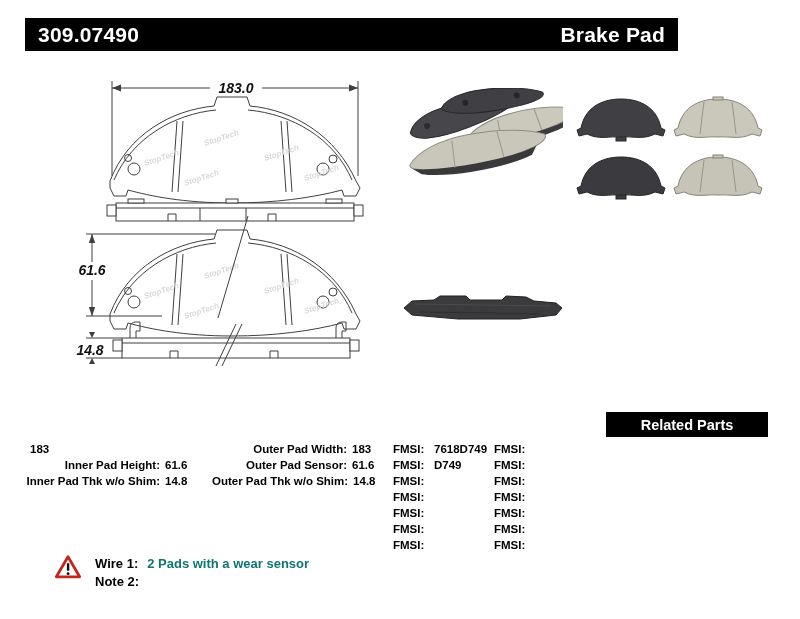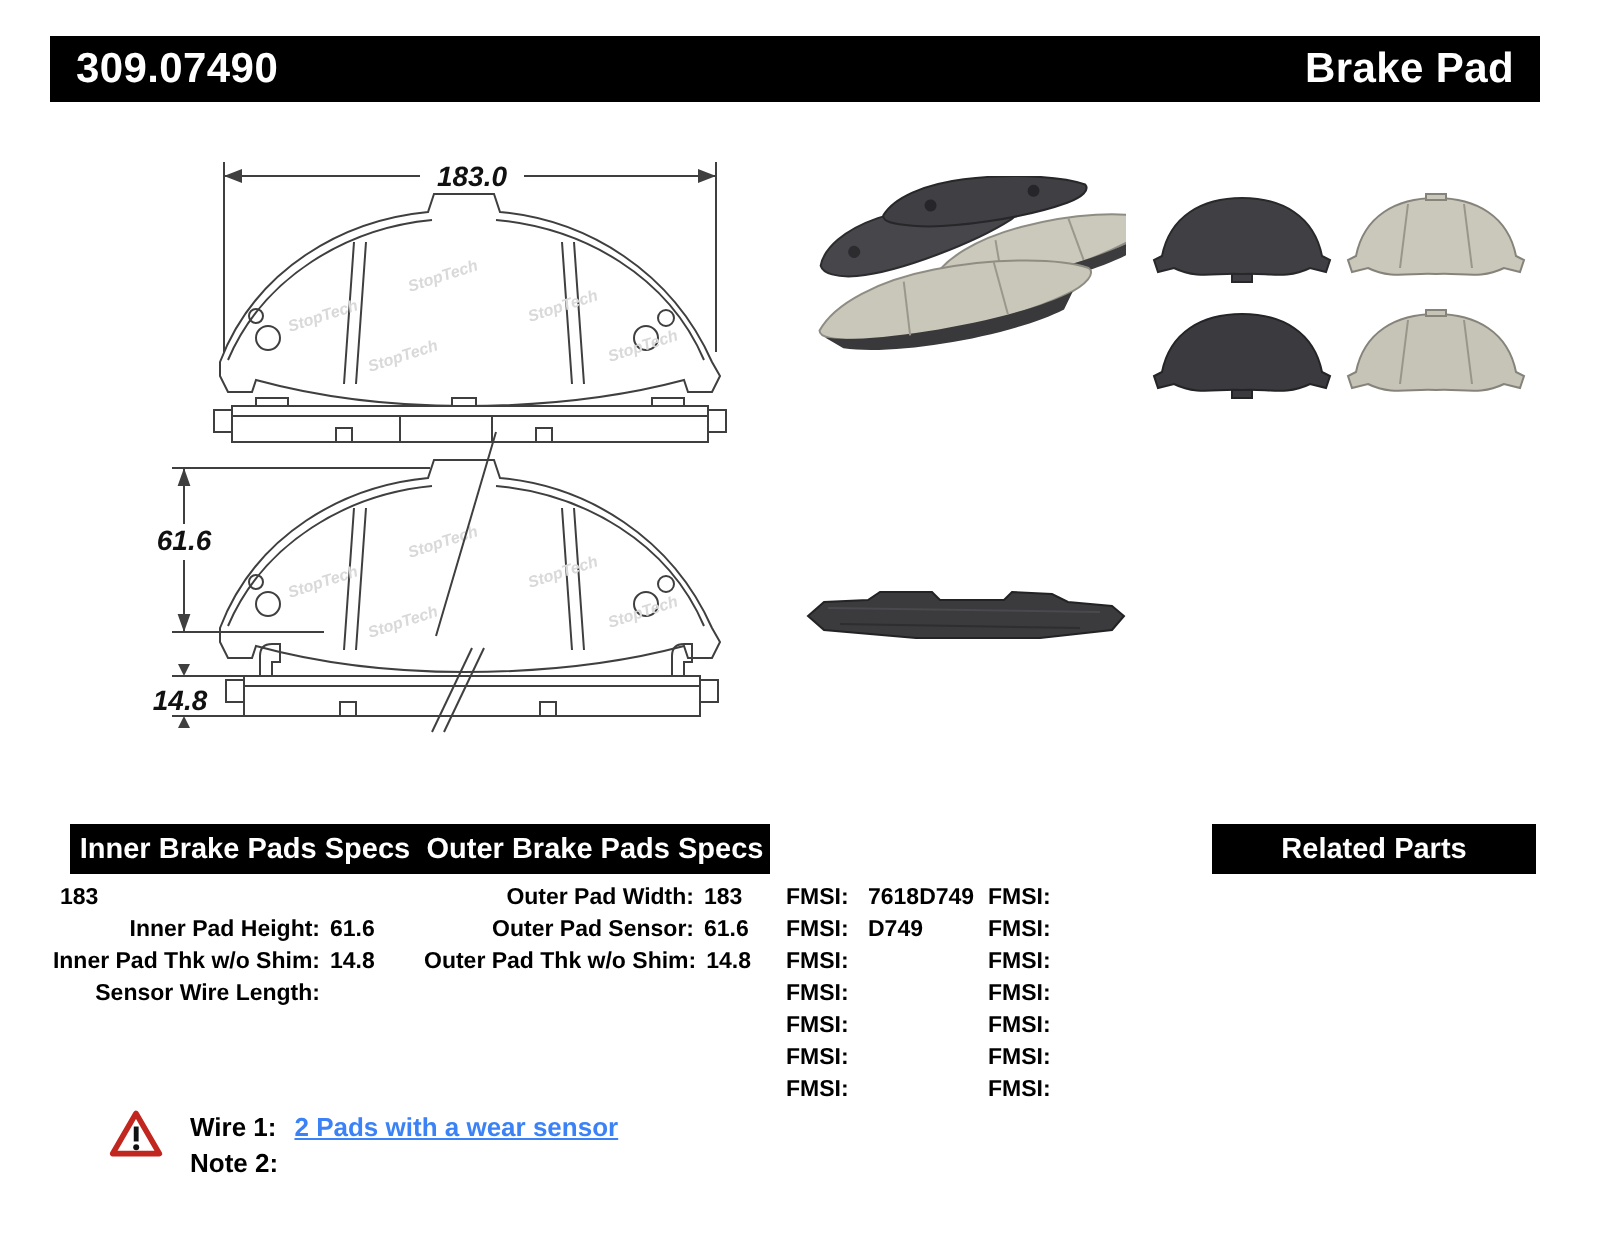--- a/index.html
+++ b/index.html
@@ -1,19 +1,19 @@
 <!DOCTYPE html>
 <html><head>
 <meta charset="utf-8">
 <style>
   html,body{margin:0;padding:0;background:#fff;}
   body{width:800px;height:619px;font-family:"Liberation Sans",sans-serif;color:#000;}
   .page{position:relative;width:800px;height:619px;background:#fff;overflow:hidden;}
 
-  .topbar{position:absolute;left:25px;top:18px;width:745px;height:33px;background:#000;color:#fff;
+  .topbar{position:absolute;left:25px;top:18px;width:653px;height:33px;background:#000;color:#fff;
     display:flex;justify-content:space-between;align-items:center;padding:0 13px;box-sizing:border-box;
     font-weight:bold;font-size:21px;letter-spacing:.2px;}
 
   .drawing{position:absolute;left:50px;top:66px;width:345px;height:330px;}
   .photo-a{position:absolute;left:398px;top:88px;width:165px;height:120px;}
   .photo-b{position:absolute;left:568px;top:92px;width:200px;height:120px;}
   .photo-c{position:absolute;left:400px;top:288px;width:170px;height:40px;}
 
   .thead{position:absolute;top:412px;height:25px;background:#000;color:#fff;font-weight:bold;font-size:14.5px;
     display:flex;align-items:center;justify-content:center;box-sizing:border-box;}
@@ -31,21 +31,21 @@
   .srow{display:flex;height:16px;line-height:16px;font-size:11.5px;font-weight:bold;white-space:nowrap;}
   .srow .lbl{flex:0 0 135px;text-align:right;}
   .srow .val{padding-left:5px;}
   .srow .lbl-left{flex:0 0 36px;text-align:left;}
   .srow .lbl-wide{flex:0 0 92px;text-align:left;}
 
   .warn-icon{position:absolute;left:54px;top:554px;width:28px;height:26px;}
   .note{position:absolute;left:95px;font-size:13px;font-weight:bold;white-space:nowrap;}
   .note1{top:556px;}
   .note2{top:574px;}
-  .note .red{color:#3b82f6;margin-left:9px;text-decoration:underline;}
+  .note .red{color:#0f766e;margin-left:9px;}
 
   svg .ln{fill:none;stroke:#3f3f3f;stroke-width:1;}
   svg .fillw{fill:#fff;stroke:#3f3f3f;stroke-width:1;}
   svg .dim{fill:#111;font-size:14px;font-weight:bold;font-style:italic;}
   svg .wm{fill:#d9d9d9;font-size:8px;font-style:italic;font-weight:bold;}
 </style>
 </head>
 <body>
 
 <div class="page">
@@ -188,40 +188,35 @@
   </div>
 
   <div class="photo-c">
     <svg viewBox="0 0 170 40" width="170" height="40">
       <path d="M4 20 L12 13 L34 12 L40 8 L66 8 L70 12 L102 12 L106 8 L126 9 L134 13 L156 15 L162 20 L156 27 L120 31 L58 31 L12 27 Z" fill="#3b3b3e" stroke="#232325"></path>
       <path d="M14 16 L150 18" stroke="#4a4a4e" fill="none"></path>
       <path d="M20 24 L140 26" stroke="#2e2e31" fill="none"></path>
     </svg>
   </div>
 
-  <div class="thead bar1">
-    <span>Inner Brake Pads Specs</span>
-    <span>Outer Brake Pads Specs</span>
-  </div>
   <div class="thead bar3">Related Parts</div>
 
   <div class="srows specs-inner">
     <div class="srow">
         <span class="val">183</span>
       </div>
     <div class="srow">
         <span class="lbl">Inner Pad Height:</span>
         <span class="val">61.6</span>
       </div>
     <div class="srow">
         <span class="lbl">Inner Pad Thk w/o Shim:</span>
         <span class="val">14.8</span>
       </div>
     <div class="srow">
-        <span class="lbl">Sensor Wire Length:</span>
         <span class="val"></span>
       </div>
   </div>
 
   <div class="srows specs-outer">
     <div class="srow">
         <span class="lbl">Outer Pad Width:</span>
         <span class="val">183</span>
       </div>
     <div class="srow">

